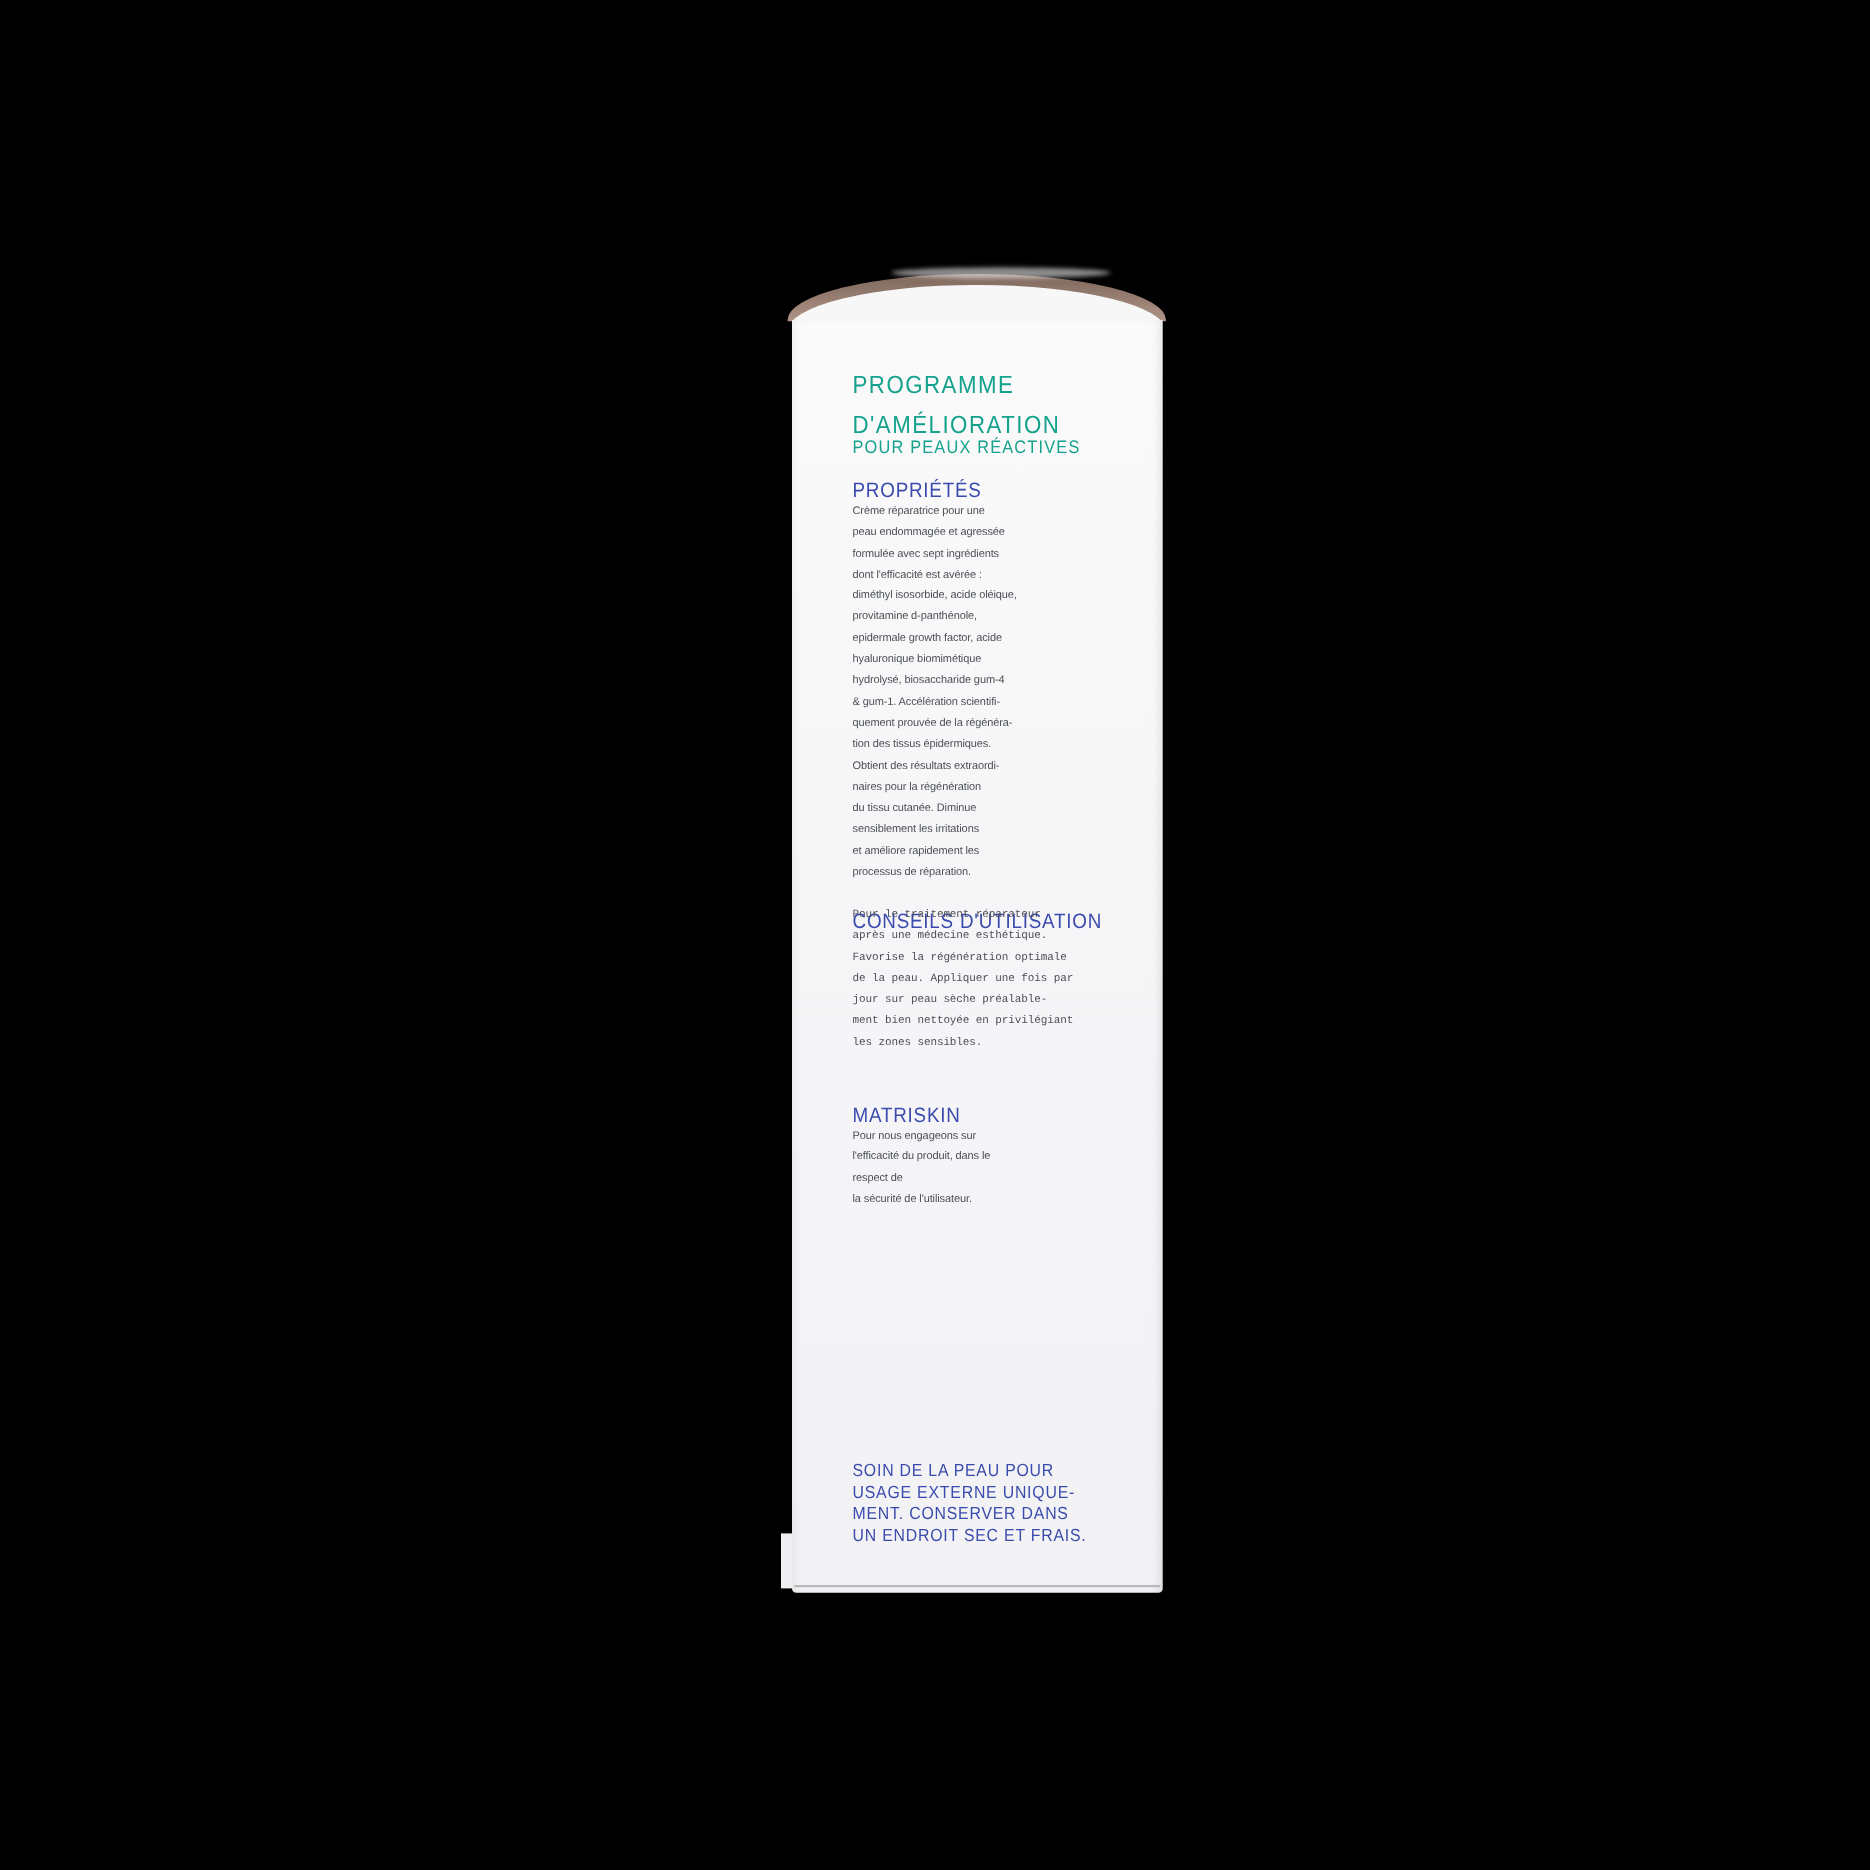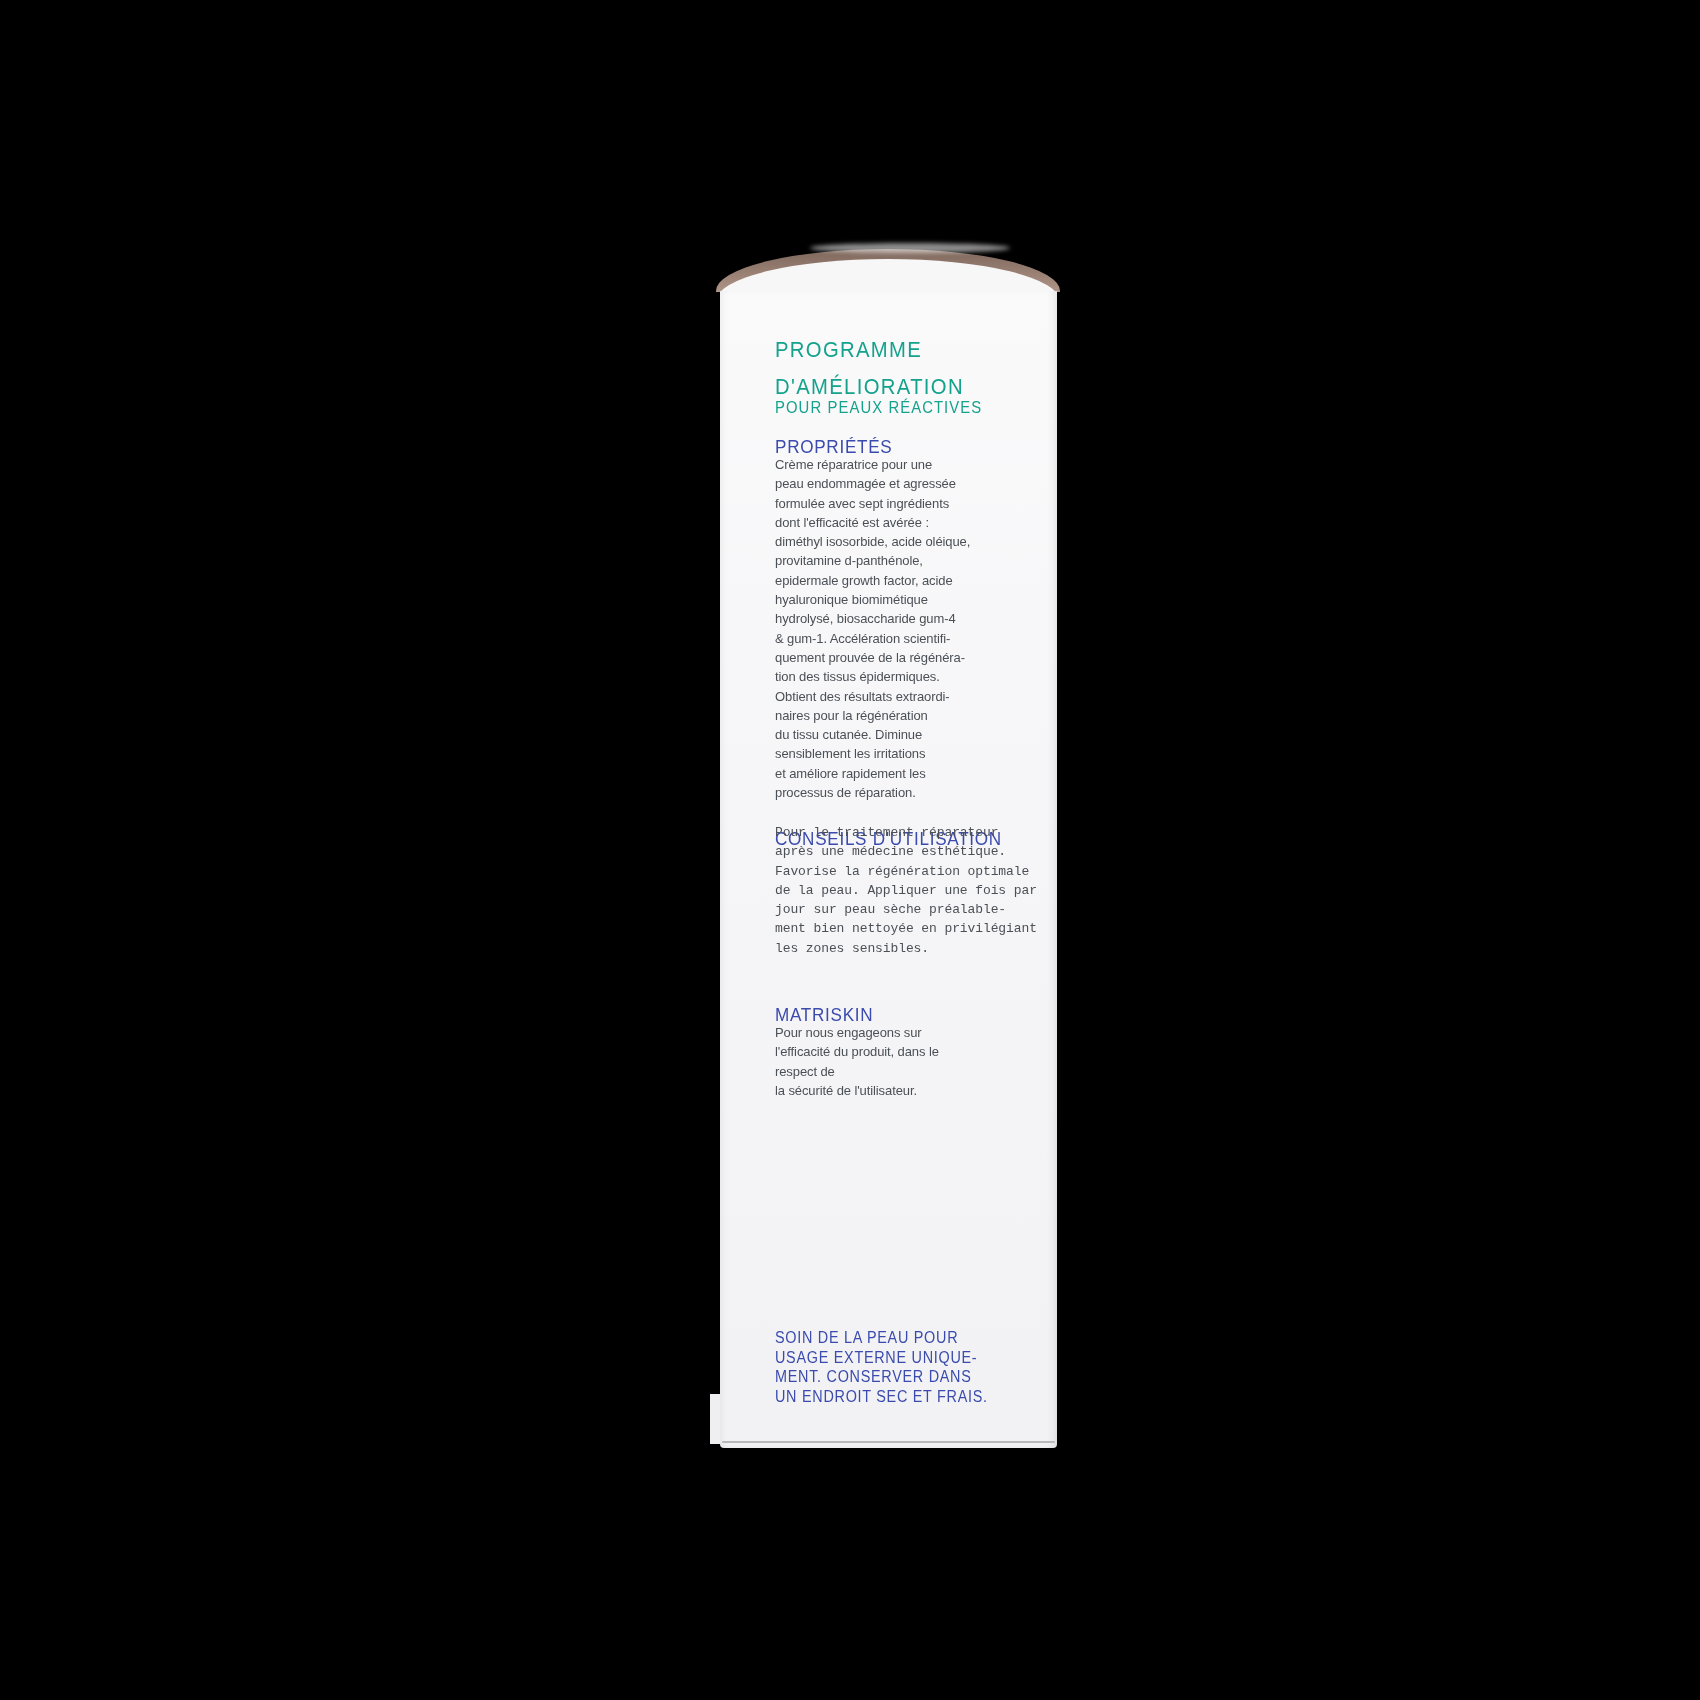--- a/index.html
+++ b/index.html
@@ -92,21 +92,21 @@
   .heading {
     color: var(--accent-blue, #3b4bad);
     font-size: 19px;
     letter-spacing: 0.8px;
   }
   .heading.properties { top: 145px; }
   .heading.usage      { top: 537px; }
   .heading.brand      { top: 713px; }
   .body-text {
     color: var(--body-color, #4b5056);
-    font-size: 13px;
+    font-size: 10px;
     line-height: 19.3px;
     letter-spacing: -0.1px;
   }
   .body-text.properties { top: 164px; }
   .body-text.usage      { top: 532px; font-family: Liberation Mono, monospace; }
   .body-text.brand      { top: 732px; }
   .footer-text {
     top: 1037px;
     color: var(--accent-blue, #3b4bad);
     font-size: 16px;

